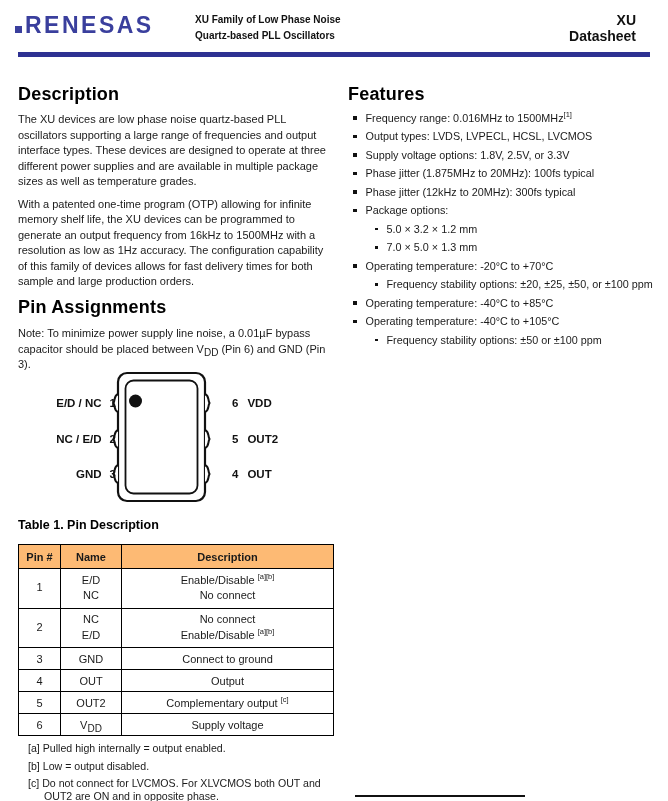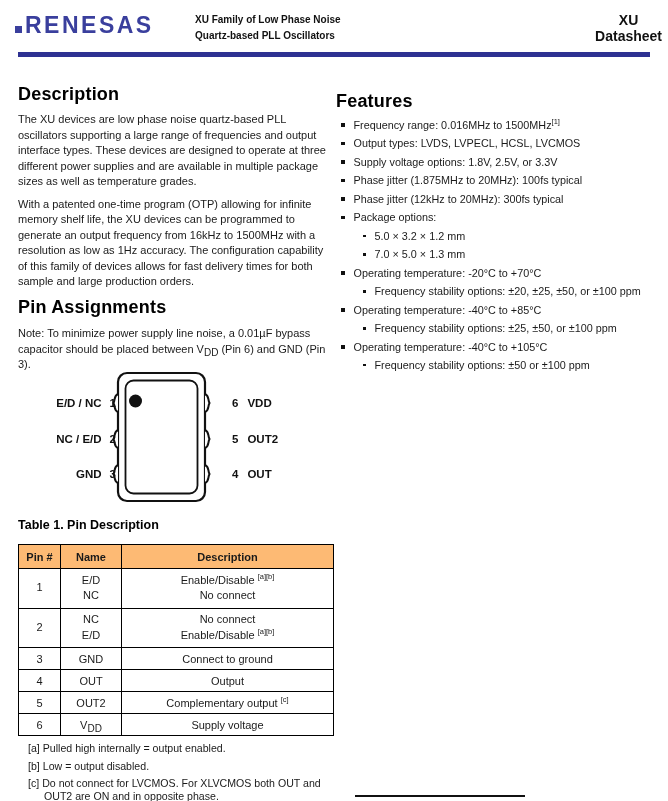--- a/index.html
+++ b/index.html
@@ -7,31 +7,31 @@
   .page {
     position:relative; width:668px; height:801px; margin:0 auto;
     background:#ffffff; overflow:hidden; color:#1a1a1a;
     font-family:"Liberation Sans","DejaVu Sans",sans-serif;
   }
   
   .logo { position:absolute; left:15px; top:14px; display:flex; align-items:flex-end; }
   .logo-square { width:7px; height:7px; background:#3a3f9d; margin:0 3px 4px 0; }
   .logo-text { font-size:23px; font-weight:bold; letter-spacing:2.5px; color:#3a3f9d; line-height:1; }
   .doc-title { position:absolute; left:195px; top:12px; font-size:10px; font-weight:bold; line-height:16px; color:#111; }
-  .doc-id { position:absolute; right:6px; top:12px; font-size:14px; font-weight:bold; line-height:16px; text-align:center; color:#111; }
+  .doc-id { position:absolute; right:32px; top:12px; font-size:14px; font-weight:bold; line-height:16px; text-align:right; color:#111; }
   .header-rule { position:absolute; left:18px; top:52px; width:632px; height:5px; background:#2e3192; }
   
   h2.sec { font-size:18px; font-weight:bold; color:#000; letter-spacing:0.2px; }
   .body-p { font-size:11px; line-height:15.5px; color:#1a1a1a; }
   sup.fmark { font-size:7.5px; vertical-align:super; line-height:0; }
   sub.smark { font-size:10px; vertical-align:sub; line-height:0; }
   
   .sec-desc { position:absolute; left:18px; top:84px; width:316px; }
   .sec-desc p { margin-top:7px; }
-  .sec-feat { position:absolute; left:336px; top:84px; width:312px;margin-top:7px; }
+  .sec-feat { position:absolute; left:348px; top:84px; width:312px; }
   .feat-list { margin-top:4px; }
   .feat-row { display:flex; align-items:flex-start; font-size:10.8px; line-height:13px; padding:2.7px 0 2.8px 0; white-space:nowrap; }
   .feat-row .bullet { flex:0 0 auto; background:#111; }
   .sq1 { width:3.5px; height:3.5px; margin:4.5px 9px 0 5px; }
   .sq2 { width:2.5px; height:2.5px; margin:5px 9px 0 27px; }
   .sec-pins { position:absolute; left:18px; top:297px; width:316px; }
   .sec-pins .body-p { margin-top:8px; }
   .note-label { font-weight:normal; }
   
   .diagram { position:absolute; left:18px; top:370px; width:316px; height:140px; }
@@ -120,24 +120,20 @@
           <span class="bullet sq1"></span>
           <span class="ft">Operating temperature: -20°C to +70°C</span>
         </div>
       <div class="feat-row">
           <span class="bullet sq2"></span>
           <span class="ft">Frequency stability options: ±20, ±25, ±50, or ±100 ppm</span>
         </div>
       <div class="feat-row">
           <span class="bullet sq1"></span>
           <span class="ft">Operating temperature: -40°C to +85°C</span>
-        </div>
-      <div class="feat-row">
-          <span class="bullet sq2"></span>
-          <span class="ft">Frequency stability options: ±25, ±50, or ±100 ppm</span>
         </div>
       <div class="feat-row">
           <span class="bullet sq1"></span>
           <span class="ft">Operating temperature: -40°C to +105°C</span>
         </div>
       <div class="feat-row">
           <span class="bullet sq2"></span>
           <span class="ft">Frequency stability options: ±50 or ±100 ppm</span>
         </div>
     </div>

